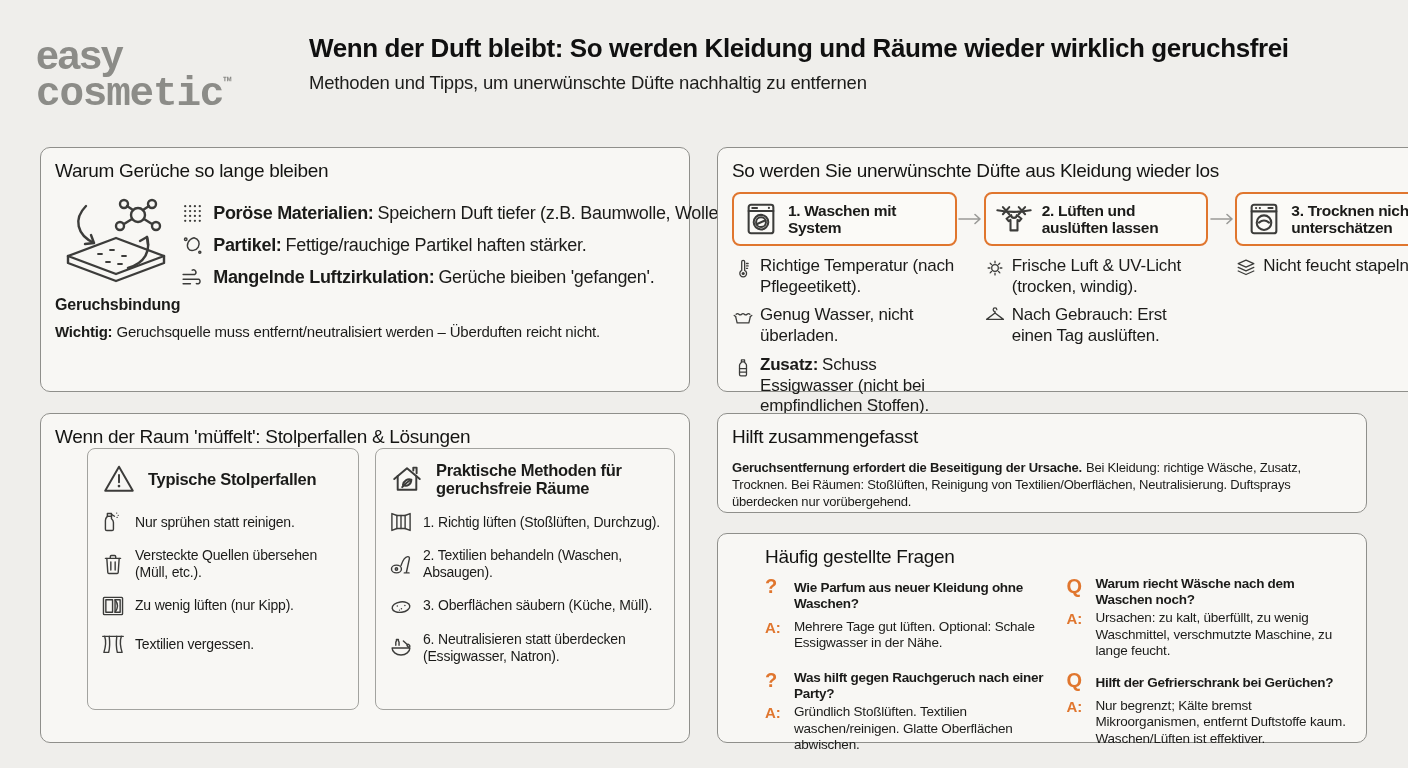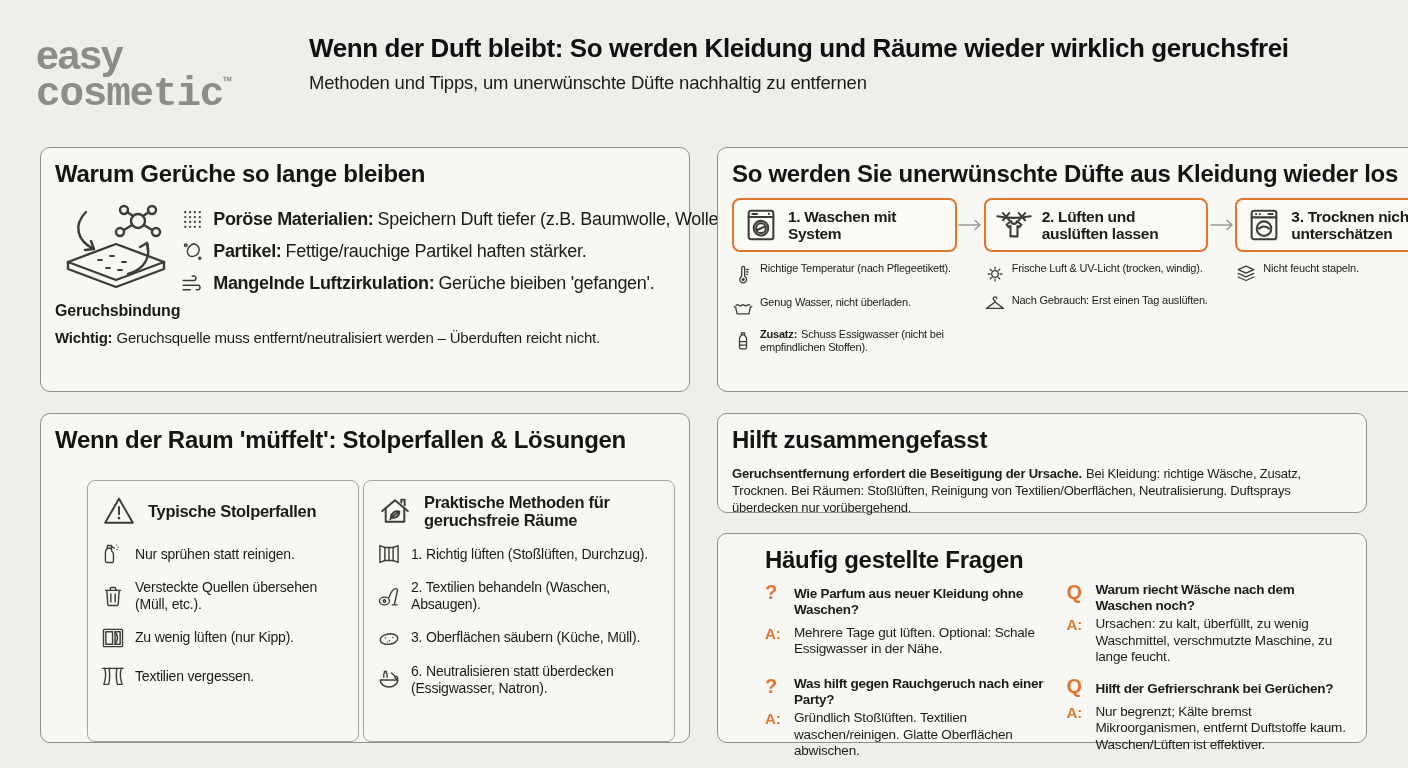--- a/index.html
+++ b/index.html
@@ -11,21 +11,21 @@
   .logo { position:absolute; left:36px; top:36px; color:#8c8c88; font-weight:700; letter-spacing:-1.2px; line-height:0.95; }
   .logo .l1 { font-size:41px; }
   .logo .l2 { font-size:41px;font-family:Liberation Mono, monospace; }
   .logo sup { font-size:14px; letter-spacing:0; vertical-align:18px; }
   .hdr-text { position:absolute; left:295px; top:33px; width:1085px;margin-left:14px; }
   .hdr-text h1 { font-size:26px; font-weight:700; letter-spacing:-0.4px; color:#101010; white-space:nowrap; }
   .hdr-text .subtitle { font-size:18.5px; letter-spacing:-0.2px; margin-top:8px; color:#1c1c1a; }
 
   
   .panel { position:absolute; background:#f8f7f4; border:1px solid #8f8f8b; border-radius:10px; padding:12px 14px; }
-  .panel h2 { font-size:24px; font-weight:700; letter-spacing:-0.3px; color:#141412; }
+  .panel h2 { font-size:19px; font-weight:400; letter-spacing:-0.3px; color:#141412; }
   .p-why     { left:40px;  top:147px; width:650px; height:245px; }
   .p-steps   { left:717px; top:147px; width:758px; height:245px; }
   .p-room    { left:40px;  top:413px; width:650px; height:330px; }
   .p-summary { left:717px; top:413px; width:650px; height:100px; }
   .p-faq     { left:717px; top:533px; width:650px; height:210px;padding-left:47px; }
 
   .ic { flex:0 0 auto; }
   .lead { font-weight:700; }
   .lead:not(:empty) { margin-right:4px; }
 
@@ -40,24 +40,24 @@
 
   
   .steps-row { display:flex; align-items:stretch; margin-top:10px; }
   .step-box { flex:1; display:flex; align-items:center; gap:8px; border:2px solid #e0762e; border-radius:8px; background:#fbfaf7; padding:5px 8px; min-height:54px; }
   .step-label { font-size:15.5px; font-weight:700; letter-spacing:-0.3px; line-height:1.12; }
   .arrow-cell { width:27px; display:flex; align-items:center; justify-content:center; }
   .steps-details { display:flex; margin-top:10px; }
   .det-col { flex:1; }
   .det-spacer { width:27px; }
   .det-col .item { display:flex; align-items:flex-start; gap:6px; margin-bottom:8px; }
-  .det-col .t { font-size:11px; line-height:1.22; letter-spacing:-0.2px; }
-
-  
-  .room-boxes { display:flex; gap:4px; margin-top:26px; height:262px;padding-left:32px; }
+  .det-col .t { font-size:17px; line-height:1.22; letter-spacing:-0.2px; }
+
+  
+  .room-boxes { display:flex; gap:16px; margin-top:0; height:262px;padding-left:32px; }
   .sub-box { border:1px solid #a3a39f; border-radius:8px; background:#f8f7f4; padding:12px; }
   .sub-box.pitfalls { flex:0 0 272px; }
   .sub-box.methods { flex:1; }
   .sub-head { display:flex; align-items:center; gap:10px; margin-bottom:10px; }
   .sub-head .ht { font-size:16.5px; font-weight:700; letter-spacing:-0.3px; line-height:1.1; }
   .sub-box .item { display:flex; align-items:center; gap:9px; margin:11px 0; }
   .sub-box .t { font-size:14px; letter-spacing:-0.2px; line-height:1.2; }
 
   
   .p-summary p { margin-top:11px; font-size:13px; line-height:1.32; letter-spacing:-0.2px; }

